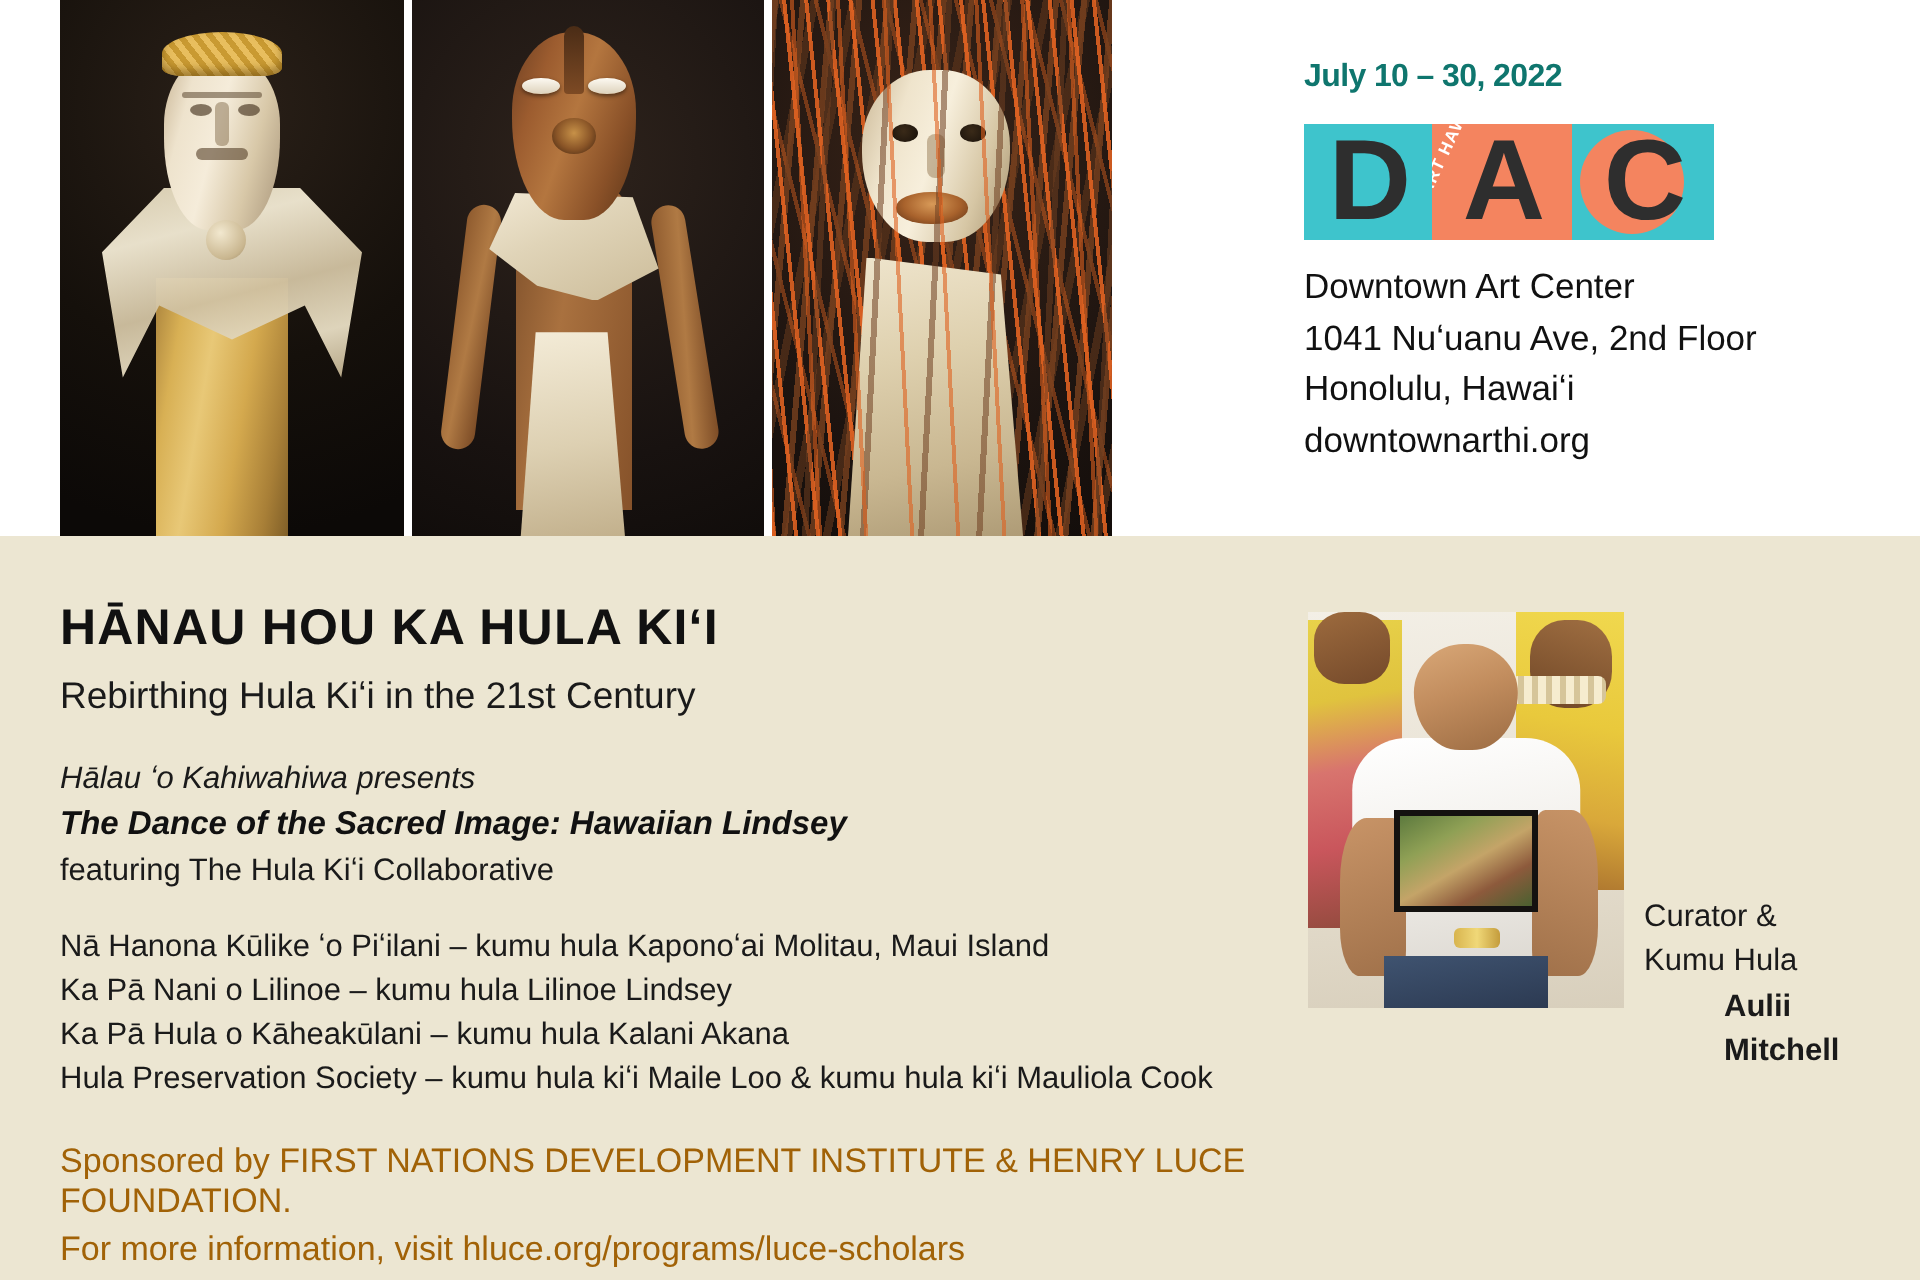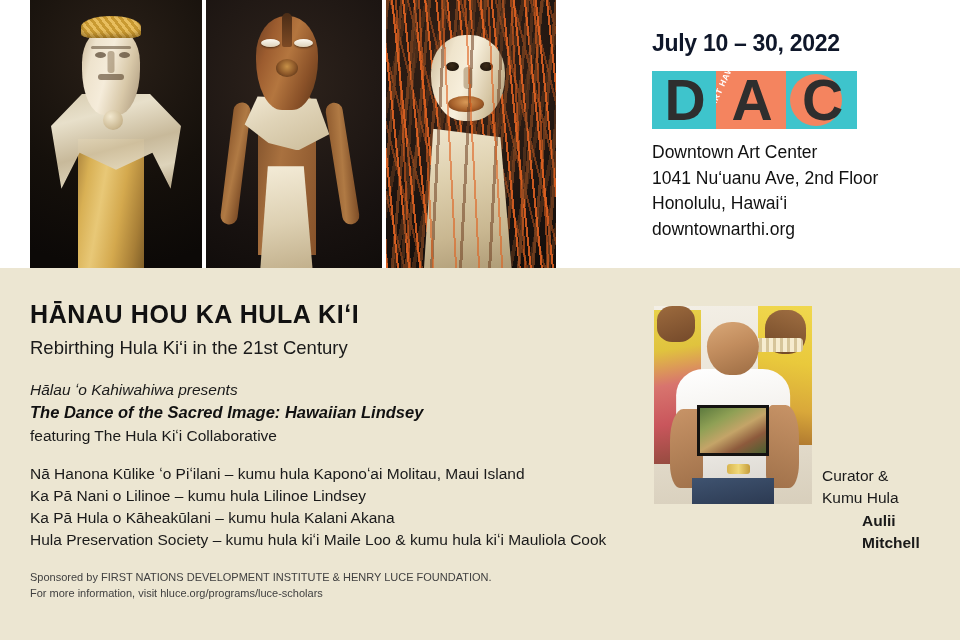--- a/index.html
+++ b/index.html
@@ -240,24 +240,24 @@
   }
 
   
   .header-block {
     position:absolute;
     left:652px; top:30px;
     width:290px;
     z-index:4;
   }
   .event-date {
-    font-size:23px;
+    font-size:16px;
     font-weight:bold;
     letter-spacing:-.3px;
-    color:#0f172a;
+    color:#0f766e;
     margin-bottom:14px;
     white-space:nowrap;
   }
 
   
   .dac-logo {
     display:flex;
     width:205px; height:58px;
     margin-bottom:11px;
   }
@@ -342,22 +342,22 @@
     margin-bottom:20px;
   }
   .troupe-line {
     font-size:15.5px;
     color:#1a1a1a;
     margin-bottom:4px;
     white-space:nowrap;
   }
   .sponsor-block { margin-top:22px; }
   .sponsor-line {
-    font-size:11px;
-    color:#404040;
+    font-size:17px;
+    color:#a16207;
     margin-bottom:4px;
   }
 
   
   .curator-photo {
     position:absolute;
     left:654px; top:306px;
     width:158px; height:198px;
     overflow:hidden;
     background:#e9e2d4;
@@ -438,21 +438,21 @@
     border-radius:3px;
   }
   .cu-jeans {
     position:absolute; left:24%; bottom:0;
     width:52%; height:13%;
     background:linear-gradient(170deg,#3f5370,#2c3a52);
   }
 
   .curator-caption {
     position:absolute;
-    left:822px; top:465px;
+    left:822px; top:448px;
     width:130px;
     font-size:15.5px;
     line-height:1.45;
     color:#1a1a1a;
     z-index:4;
   }
   .curator-name { font-weight:bold;margin-left:40px; }
 </style>
 </head>
 <body>

